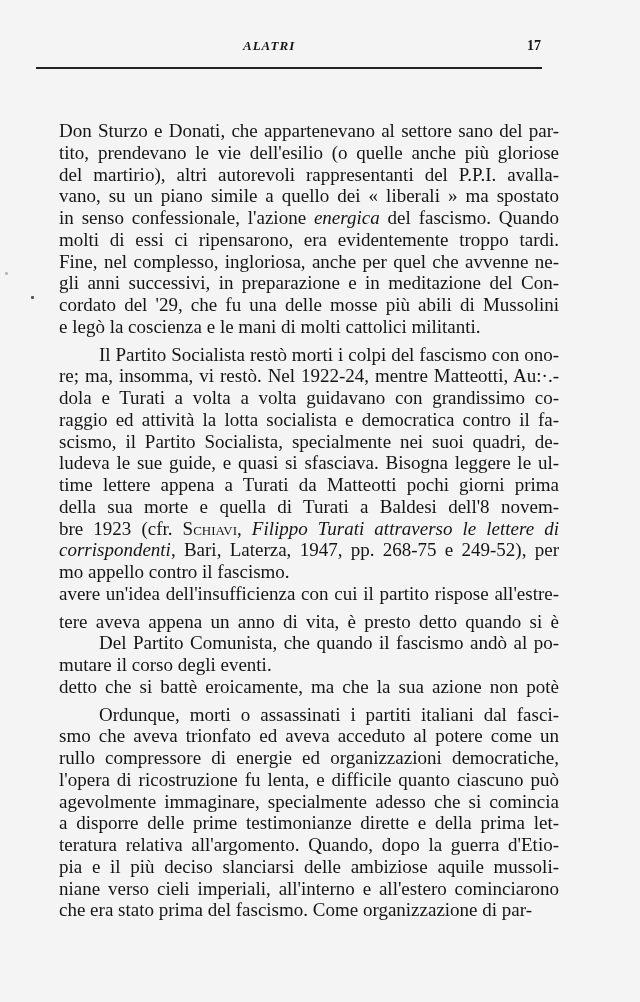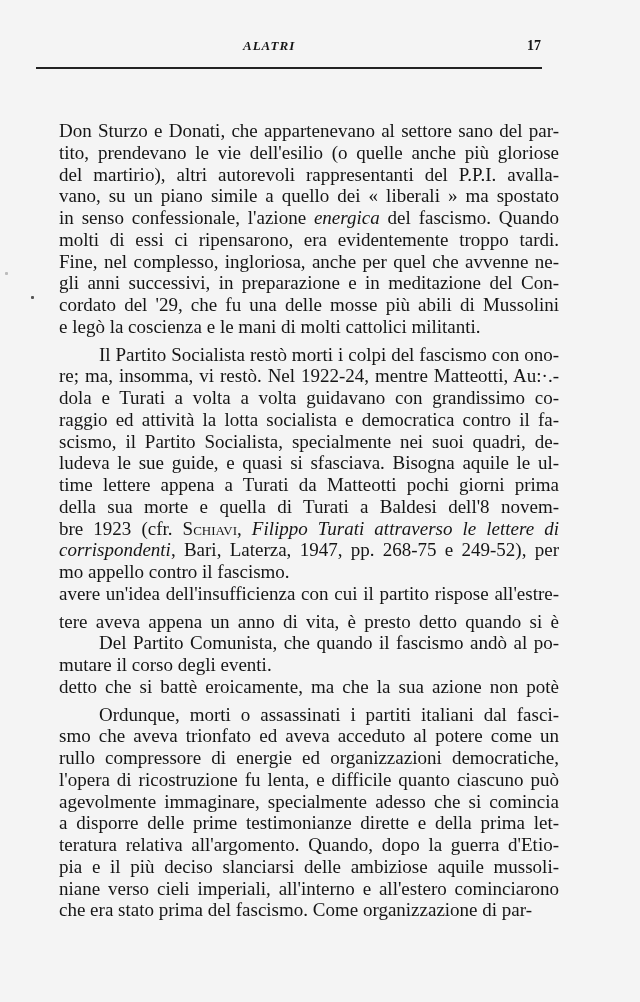--- a/index.html
+++ b/index.html
@@ -58,21 +58,21 @@
       <span class="line">cordato del '29, che fu una delle mosse più abili di Mussolini</span>
       <span class="line last">e legò la coscienza e le mani di molti cattolici militanti.</span>
     </div>
     <div class="gap"></div>
     <div class="para">
       <span class="line indent">Il Partito Socialista restò morti i colpi del fascismo con ono-</span>
       <span class="line">re; ma, insomma, vi restò. Nel 1922-24, mentre Matteotti, Au:·.-</span>
       <span class="line">dola e Turati a volta a volta guidavano con grandissimo co-</span>
       <span class="line">raggio ed attività la lotta socialista e democratica contro il fa-</span>
       <span class="line">scismo, il Partito Socialista, specialmente nei suoi quadri, de-</span>
-      <span class="line">ludeva le sue guide, e quasi si sfasciava. Bisogna aquile le ul-</span>
+      <span class="line">ludeva le sue guide, e quasi si sfasciava. Bisogna leggere le ul-</span>
       <span class="line">time lettere appena a Turati da Matteotti pochi giorni prima</span>
       <span class="line">della sua morte e quella di Turati a Baldesi dell'8 novem-</span>
       <span class="line">bre 1923 (cfr. <span class="sc">Schiavi</span>, <em>Filippo Turati attraverso le lettere di</em></span>
       <span class="line"><em>corrispondenti</em>, Bari, Laterza, 1947, pp. 268-75 e 249-52), per</span>
       <span class="line last">mo appello contro il fascismo.</span>
       <span class="line">avere un'idea dell'insufficienza con cui il partito rispose all'estre-</span>
     </div>
     <div class="gap"></div>
     <div class="para">
       <span class="line">tere aveva appena un anno di vita, è presto detto quando si è</span>

